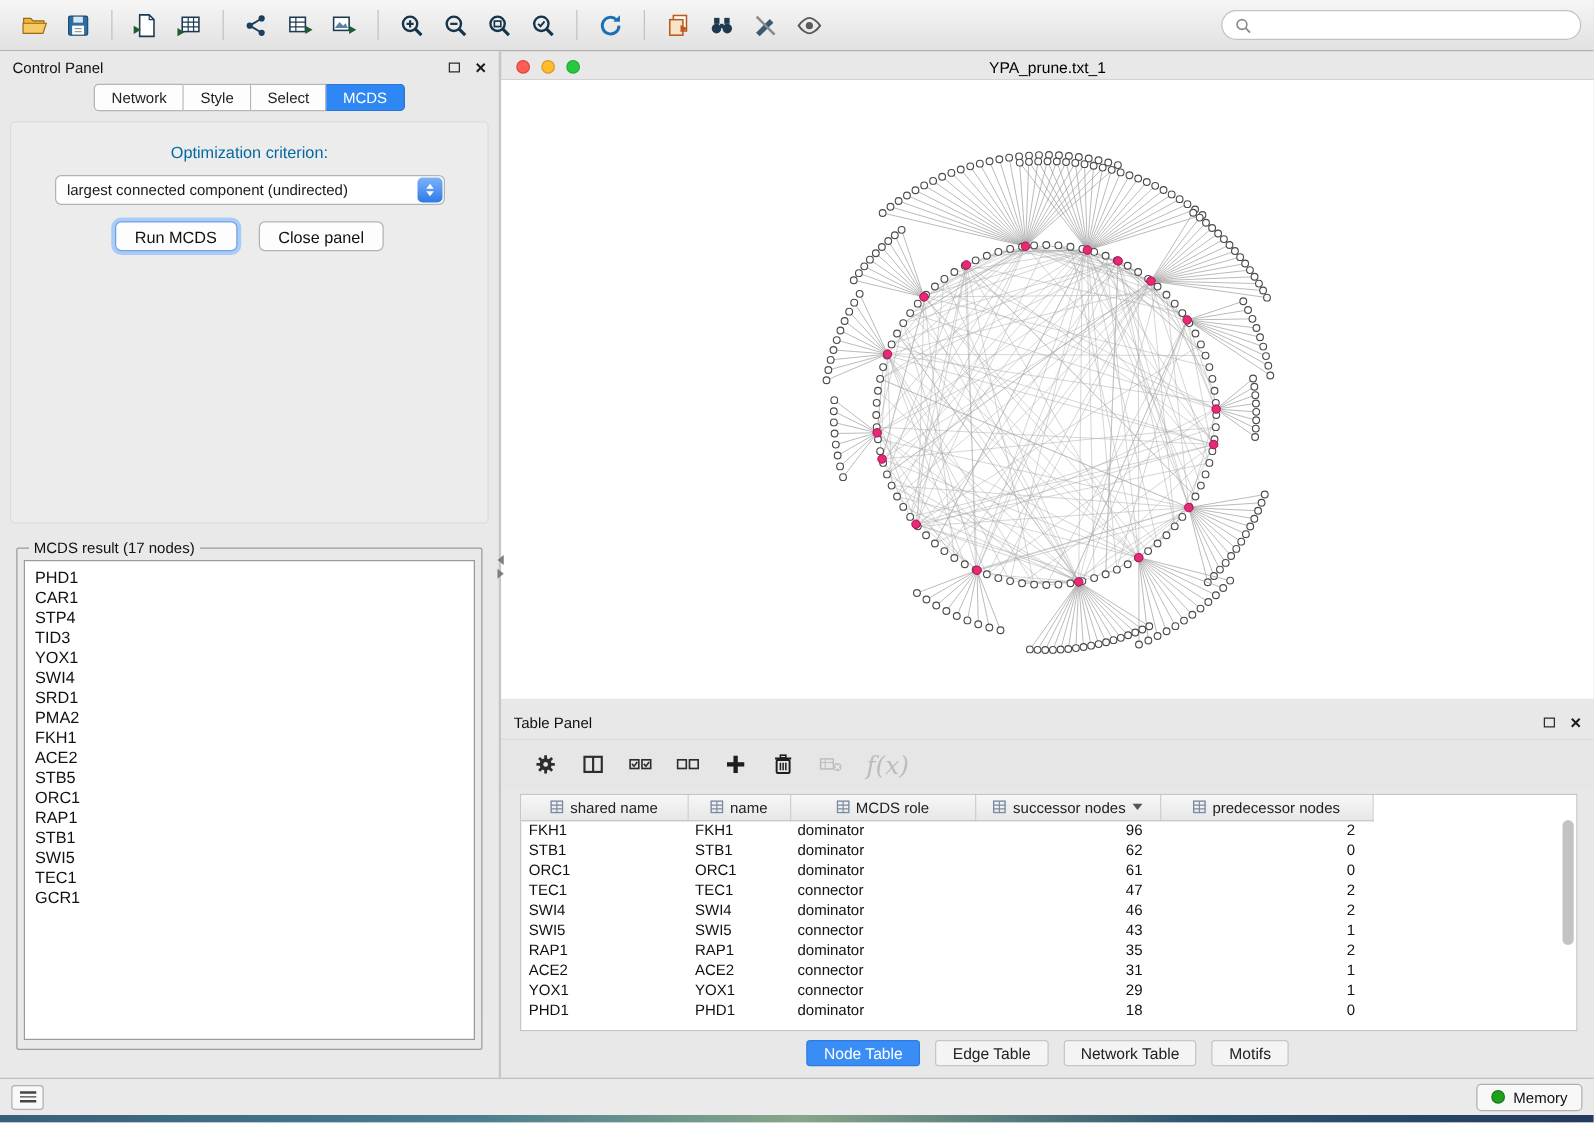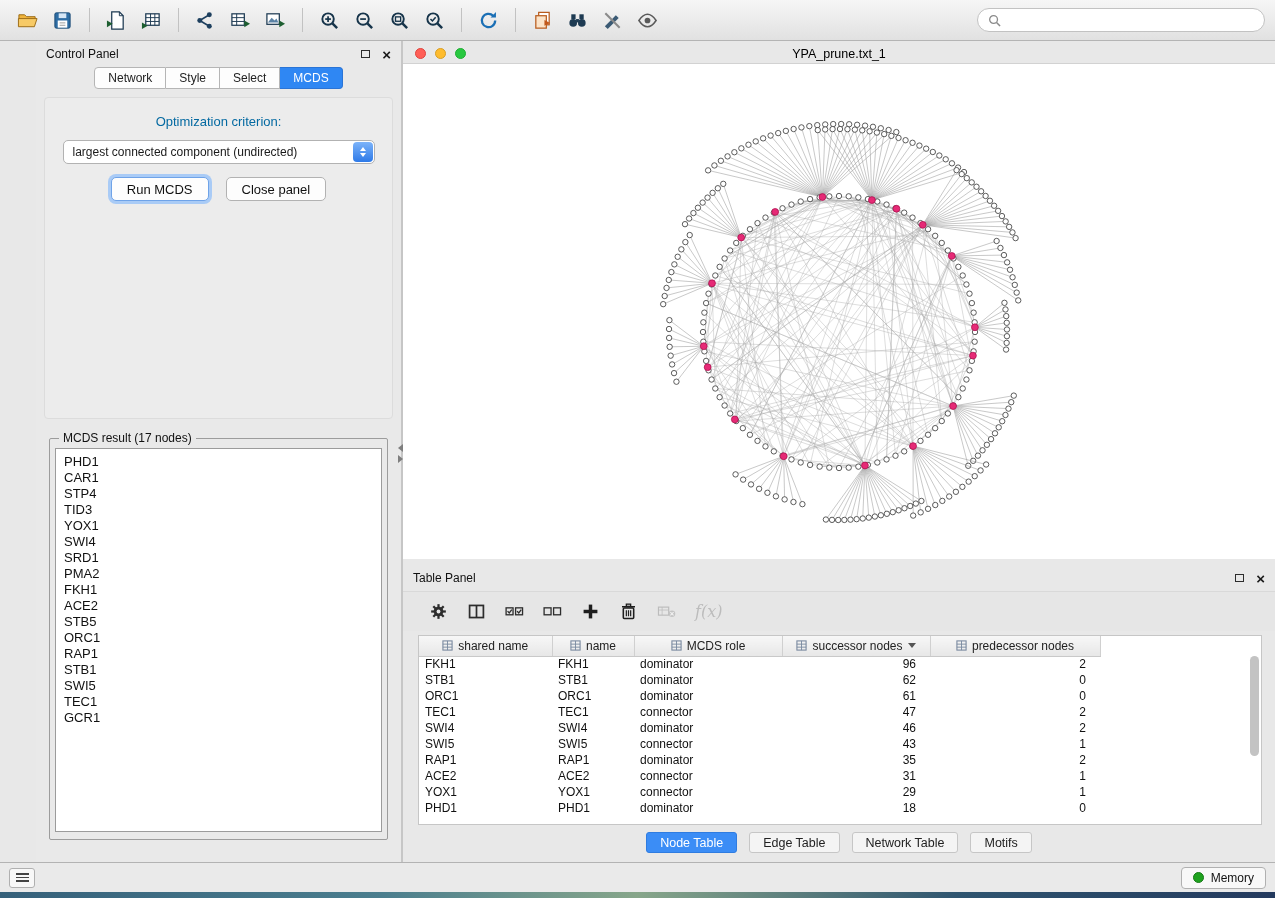--- a/index.html
+++ b/index.html
@@ -12,21 +12,21 @@
   .tb-groups { display:flex; align-items:center; }
   .tbtn { width:35px; height:30px; display:flex; align-items:center; justify-content:center; border-radius:4px; }
   .ticon svg { width:21px; height:21px; display:block; }
   .tb-divider { width:1px; height:24px; background:#c2c2c2; margin:0 9px; display:inline-block; }
   .searchbox { margin-left:auto; width:288px; height:24px; background:#fff; border:1px solid #c2c2c2;
                border-radius:13px; display:flex; align-items:center; padding:0 10px; gap:6px; }
   .searchbox svg { width:13px; height:13px; }
   .searchbox input { border:none; outline:none; flex:1; font-size:12px; background:transparent; }
 
   
-  .main { display:flex; height:821px; position:relative;padding-left:36px; }
+  .main { display:flex; height:821px; position:relative; }
 
   
   .control-panel { width:401px; background:#e9e9e9; border-right:2px solid #c6c6c6; display:flex; flex-direction:column; }
   .panel-header { height:26px; display:flex; align-items:center; padding:0 10px; font-size:12px; color:#111; flex:0 0 auto; }
   .wc { margin-left:auto; display:flex; align-items:center; gap:12px; }
   .wc-float { width:9px; height:8px; border:1.5px solid #2c2c2c; display:inline-block; }
   .wc-close { font-size:15px; font-weight:bold; color:#1a1a1a; line-height:1; }
 
   .seg-tabs { display:flex; justify-content:center; margin:0 0 8px; flex:0 0 auto; }
   .seg { padding:3px 13px; font-size:12px; background:#fdfdfd; border:1px solid #b5b5b5; border-left:none; color:#222; }
@@ -69,21 +69,21 @@
   .net-canvas { height:496px; background:#fff; border-top:1px solid #d2d2d2; }
   .net-canvas svg { display:block; width:872px; height:496px; }
 
   
   .table-panel { flex:1; margin-top:6px; background:#e8e8e8; display:flex; flex-direction:column; }
   .table-toolbar { height:40px; display:flex; align-items:center; padding:0 0 0 26px; gap:19px;
                    background:#e6e6e6; border-top:1px solid #d9d9d9; }
   .tt-btn { display:flex; align-items:center; justify-content:center; }
   .tt-btn svg { width:19px; height:19px; display:block; }
   .tt-btn.disabled { opacity:0.55; }
-  .fx-label { font-family:"DejaVu Serif", serif; font-style:italic; font-size:16px; color:#9a9a9a; }
+  .fx-label { font-family:"DejaVu Serif", serif; font-style:italic; font-size:20px; color:#9a9a9a; }
 
   .table-wrap { margin:4px 13px 0 15px; height:190px; background:#fff; border:1px solid #c6c6c6; position:relative; overflow:hidden; }
   table { border-collapse:collapse; table-layout:fixed; width:681px; }
   thead th { height:20px; background:linear-gradient(#f7f7f7,#e7e7e7); border-right:1px solid #d0d0d0;
              border-bottom:1px solid #c9c9c9; font-weight:normal; font-size:12px; color:#222; }
   thead th > .th-inner { display:flex; align-items:center; justify-content:center; gap:5px; }
   .col-ico svg { width:11px; height:11px; display:block; }
   .col-arrow { display:none; width:0; height:0; border-left:4px solid transparent; border-right:4px solid transparent; border-top:5px solid #555; }
   th.sorted .col-arrow { display:inline-block; }
   tbody td { height:16px; font-size:12px; padding:0 6px; color:#111; white-space:nowrap; }

